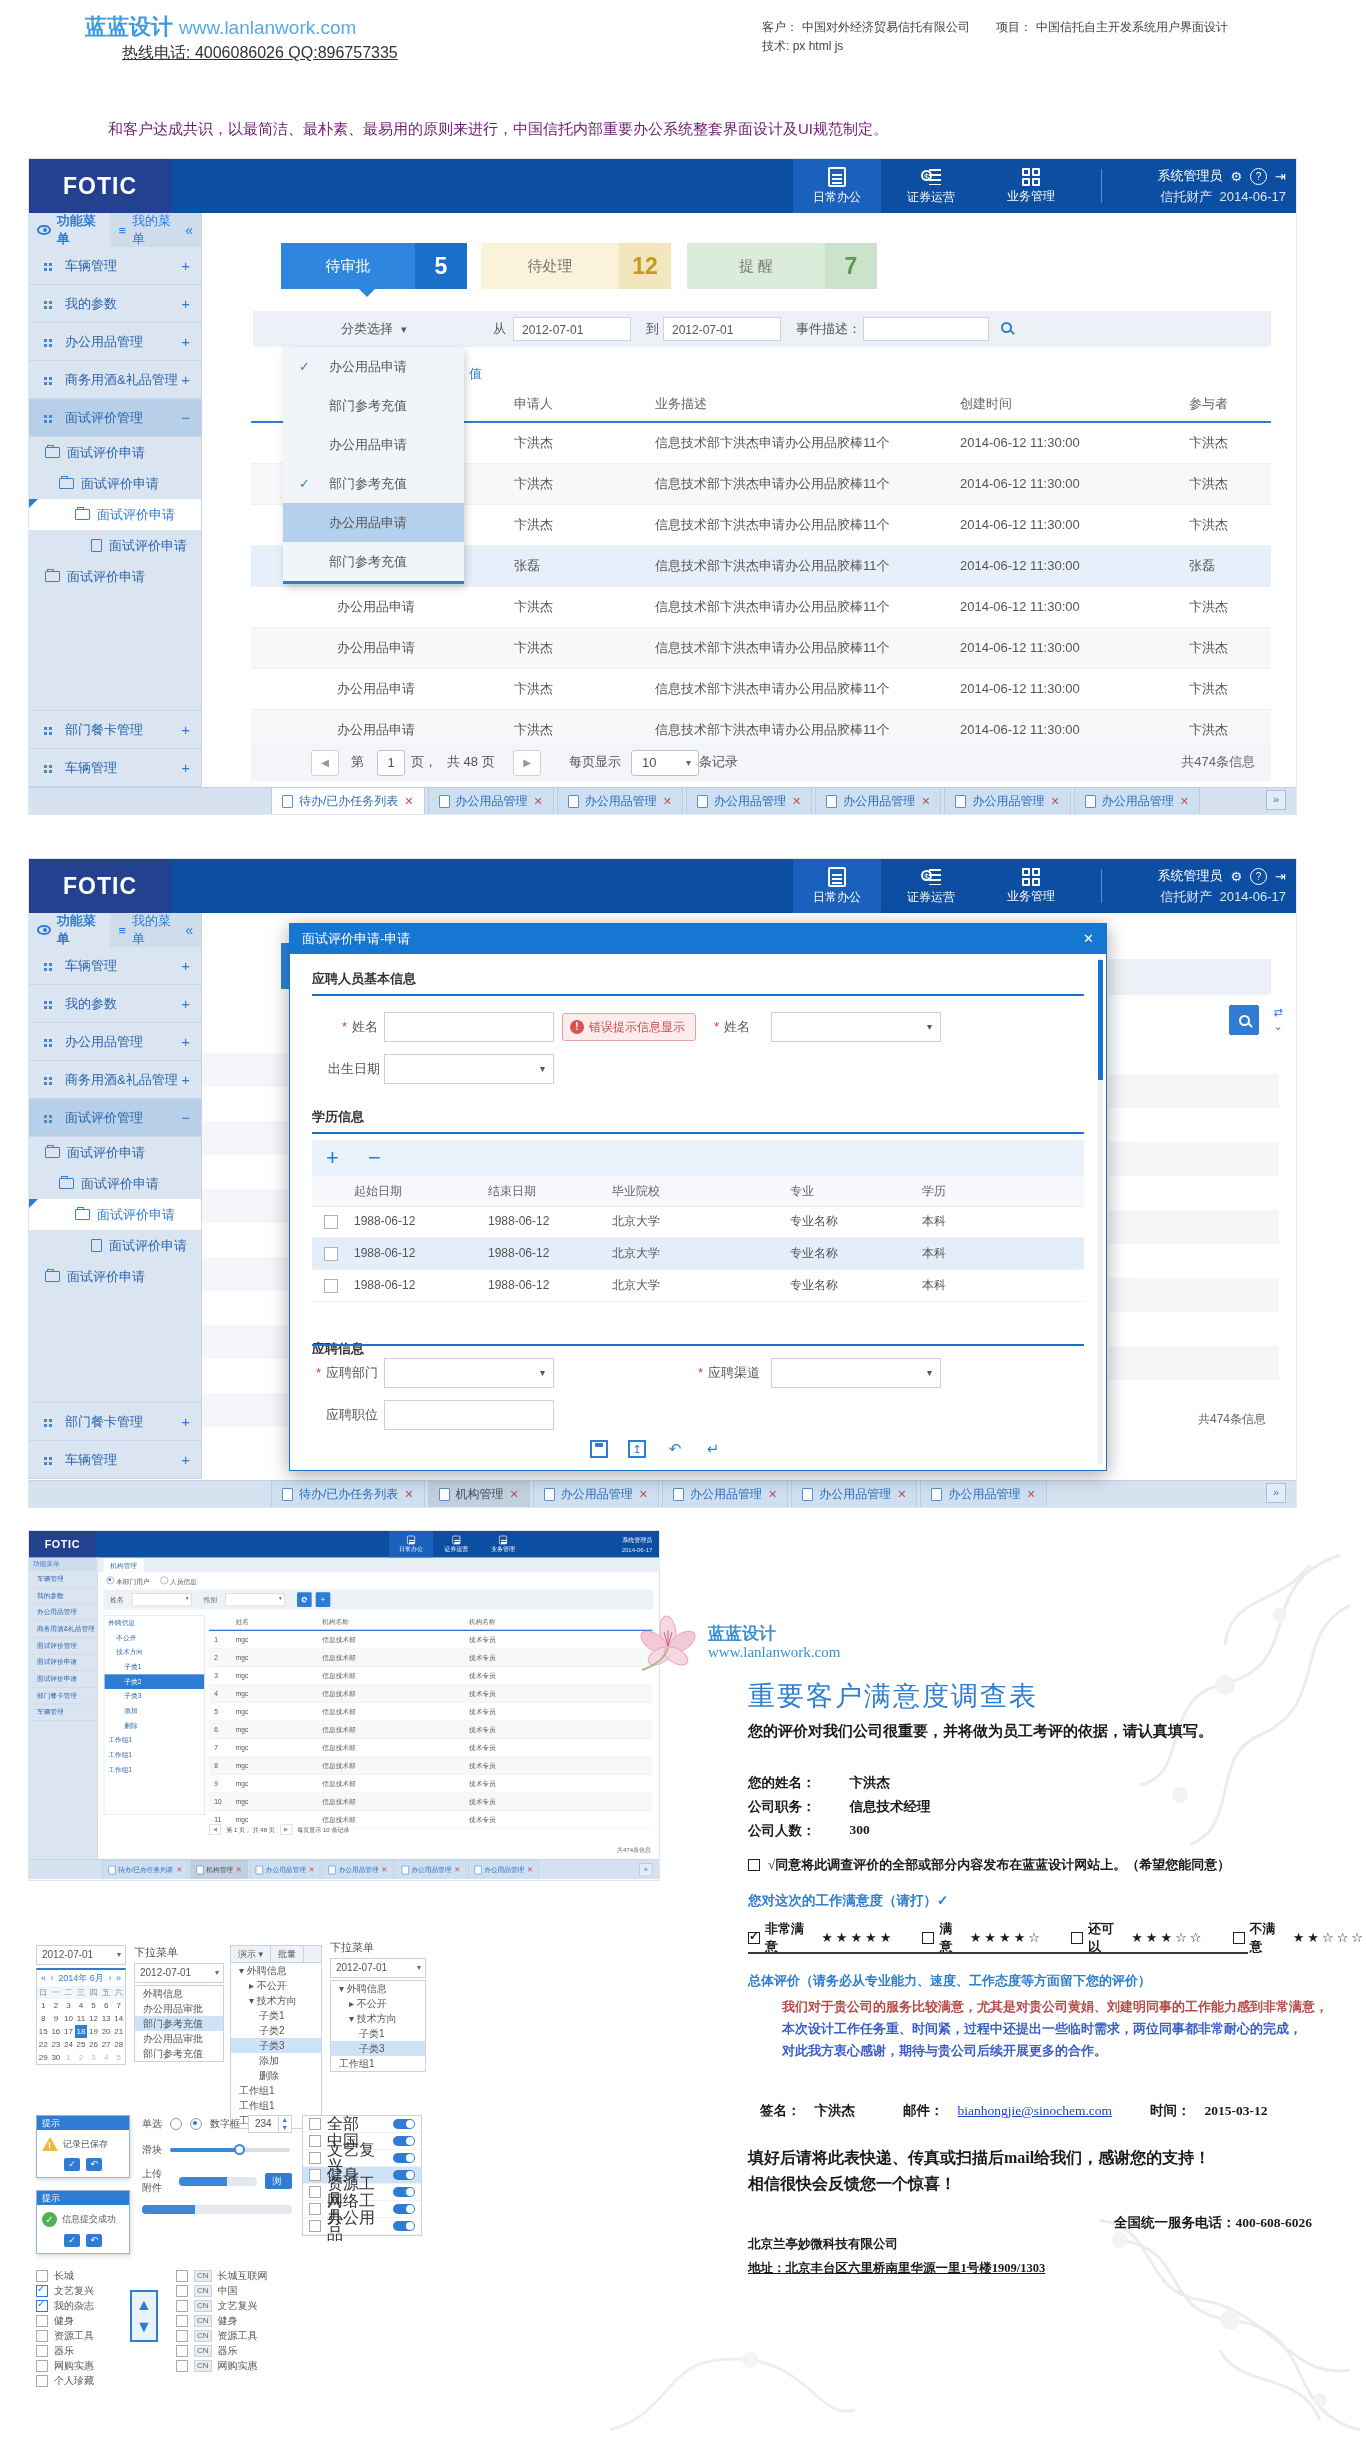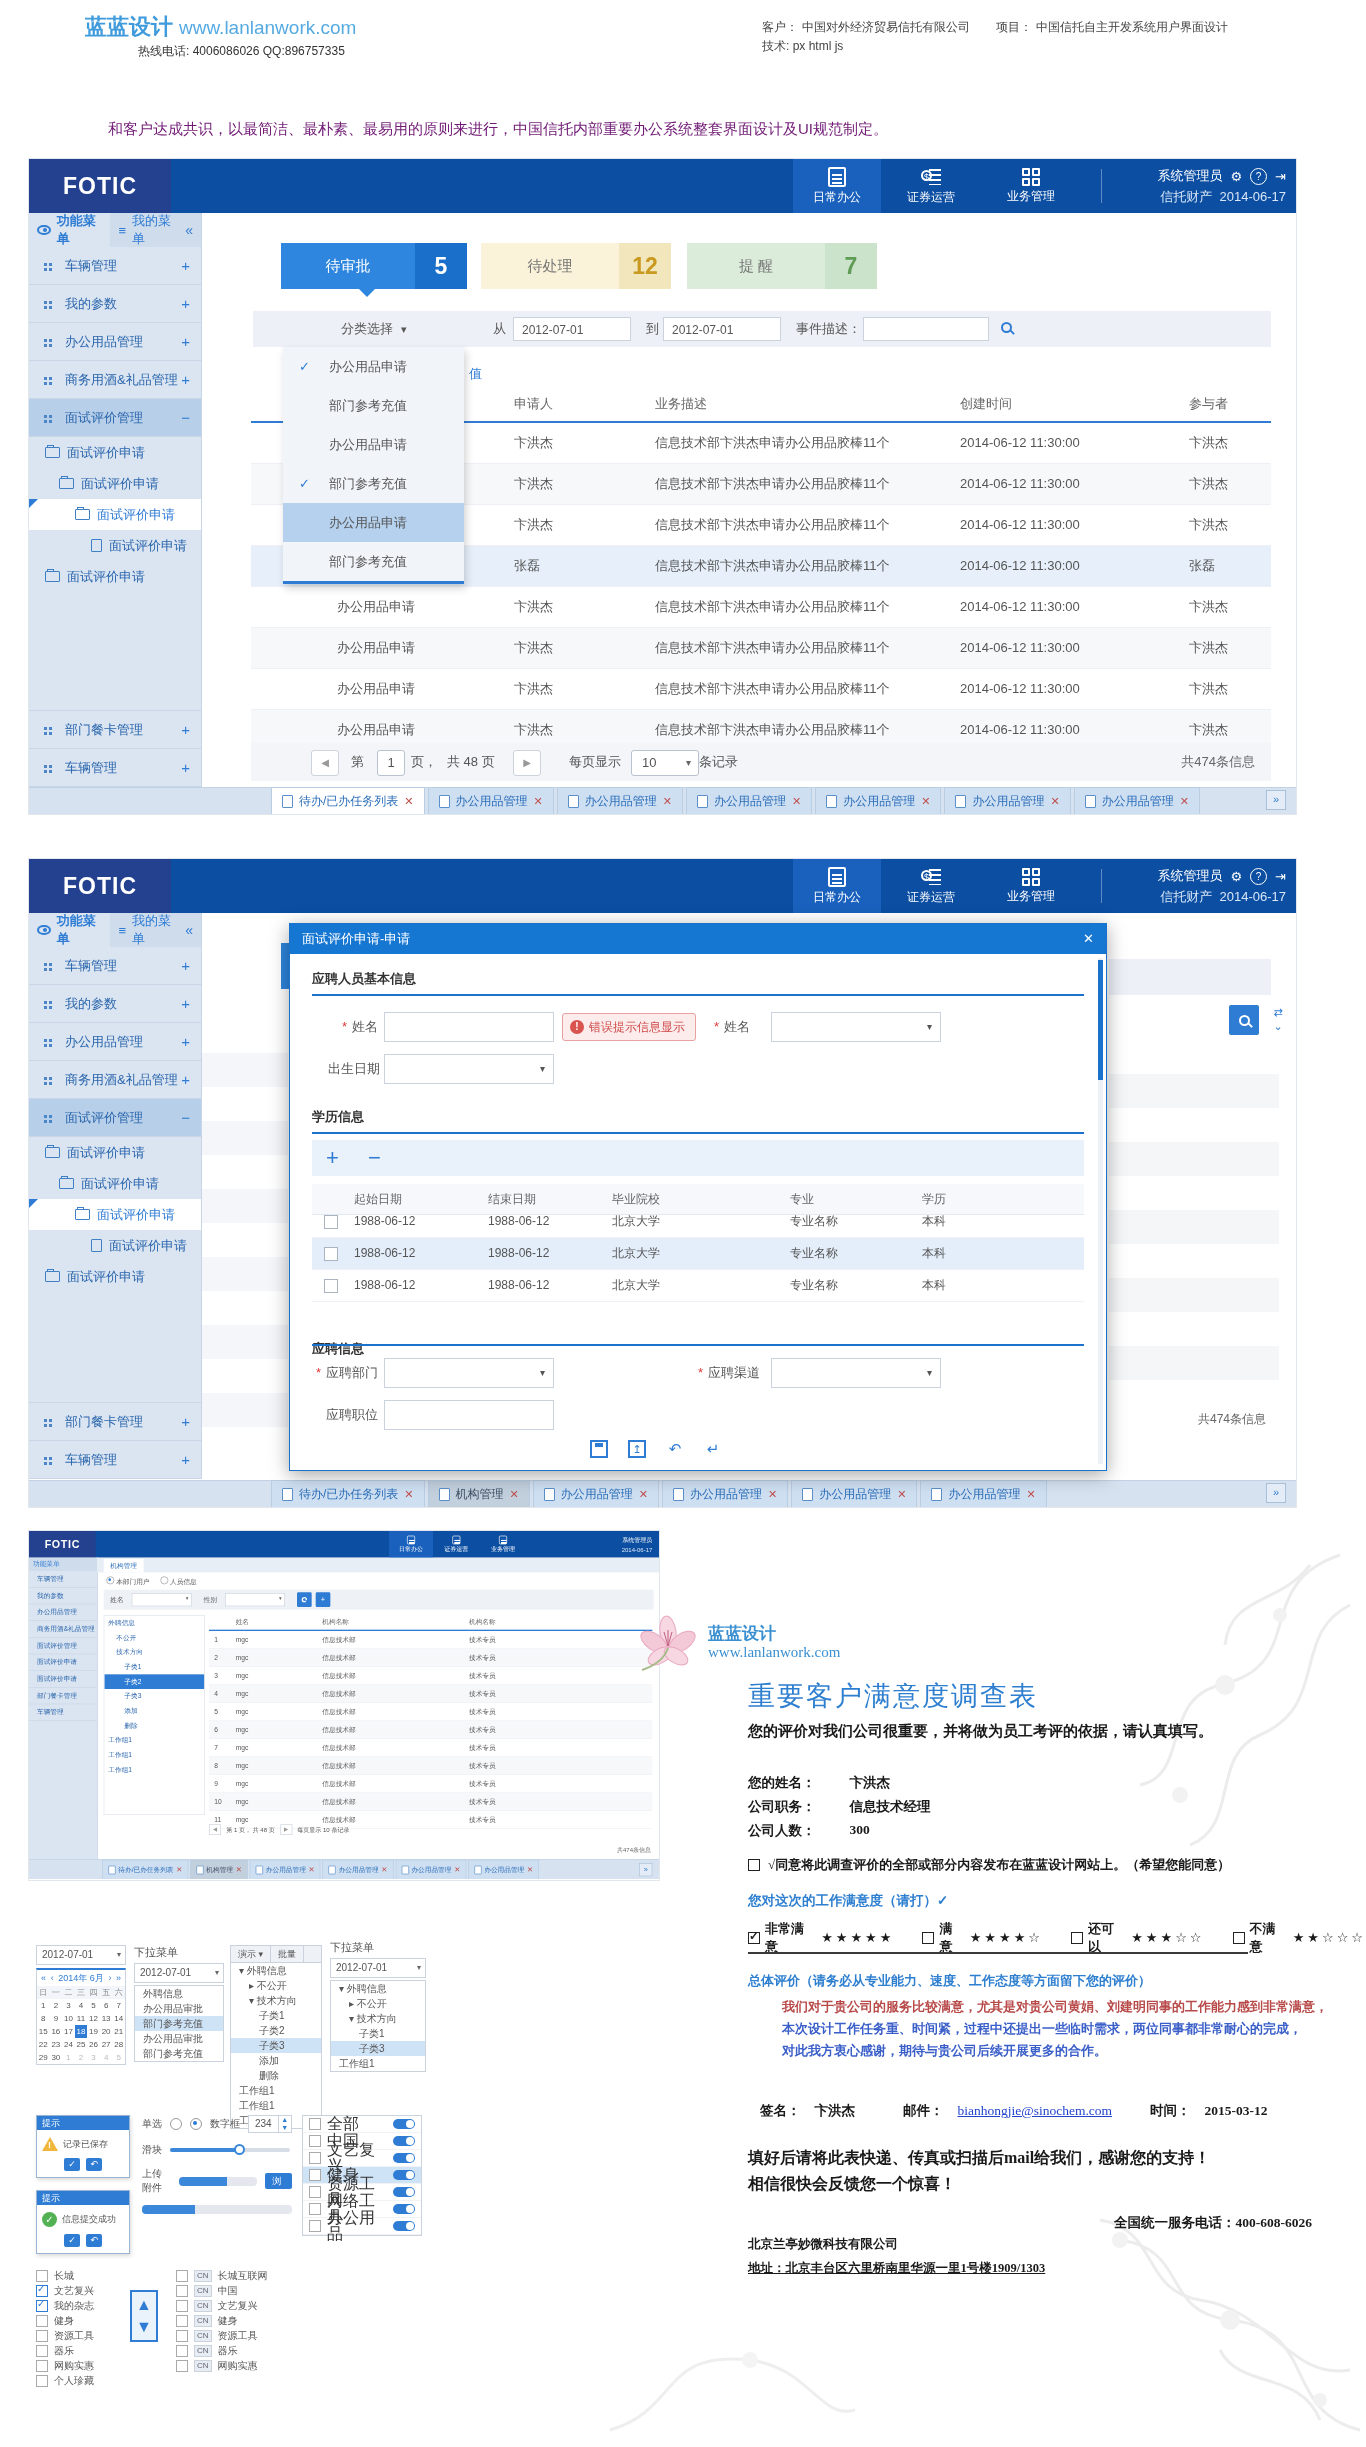--- a/index.html
+++ b/index.html
@@ -1,21 +1,21 @@
 <!DOCTYPE html>
 <html><head>
 <meta charset="utf-8">
 <style>
   html,body{margin:0;padding:0;}
   body{width:1366px;height:2447px;position:relative;overflow:hidden;background:#fff;
        font-family:"Liberation Sans","DejaVu Sans",sans-serif;color:#333;}
   
   .brand-cn{position:absolute;left:85px;top:12px;font-size:22px;font-weight:bold;color:#3f9bdc;font-family:"Liberation Serif","DejaVu Serif",serif;}
   .brand-url{font-family:"Liberation Sans",sans-serif;font-weight:normal;font-size:19px;color:#55aae2;margin-left:6px;}
-  .hotline{position:absolute;left:138px;top:43px;font-size:12px;color:#333;}
+  .hotline{position:absolute;left:122px;top:43px;font-size:16px;color:#333;text-decoration:underline;}
   .meta{position:absolute;left:762px;top:18px;font-size:12px;color:#444;line-height:19px;}
   .meta b{font-weight:normal;margin-right:4px;}
   .meta .pair{margin-right:26px;}
   .desc{position:absolute;left:108px;top:120px;font-size:15px;color:#701a75;}
   
   .shot{position:absolute;background:#fff;border:1px solid #e2e7ee;box-sizing:border-box;}
   .nav{position:absolute;left:0;top:0;right:0;height:54px;background:#0b4ea2;}
   .nav-logo{position:absolute;left:0;top:0;width:142px;height:54px;background:#24418f;color:#fff;
             display:flex;align-items:center;justify-content:center;font-weight:900;font-size:23px;letter-spacing:1px;}
   .nav-tab{position:absolute;top:0;height:54px;display:flex;flex-direction:column;align-items:center;justify-content:center;gap:2px;color:#fff;font-size:12px;cursor:pointer;}
@@ -707,21 +707,21 @@
     <span class="m-input m-sel" style="left:481px;top:88px;"></span>
     <span class="m-lbl" style="left:38px;top:130px;">出生日期</span>
     <span class="m-input m-sel" style="left:94px;top:130px;"></span>
 
     <div class="m-sec" style="top:184px;">学历信息</div>
     <div class="m-line" style="top:208px;"></div>
     <div class="m-tools" style="top:216px;">
       <span class="m-plus" style="left:14px;">+</span>
       <span class="m-plus" style="left:56px;">−</span>
     </div>
-    <div class="e-head" style="top:260px;">
+    <div class="e-head" style="top:252px;">
       <span class="ec1">起始日期</span>
         <span class="ec2">结束日期</span>
       <span class="ec3">毕业院校</span>
         <span class="ec4">专业</span>
       <span class="ec5">学历</span>
     </div>
     <div class="e-rows" style="top:282px;">
 
         <div class="e-row">
           <span class="e-chk"></span>

